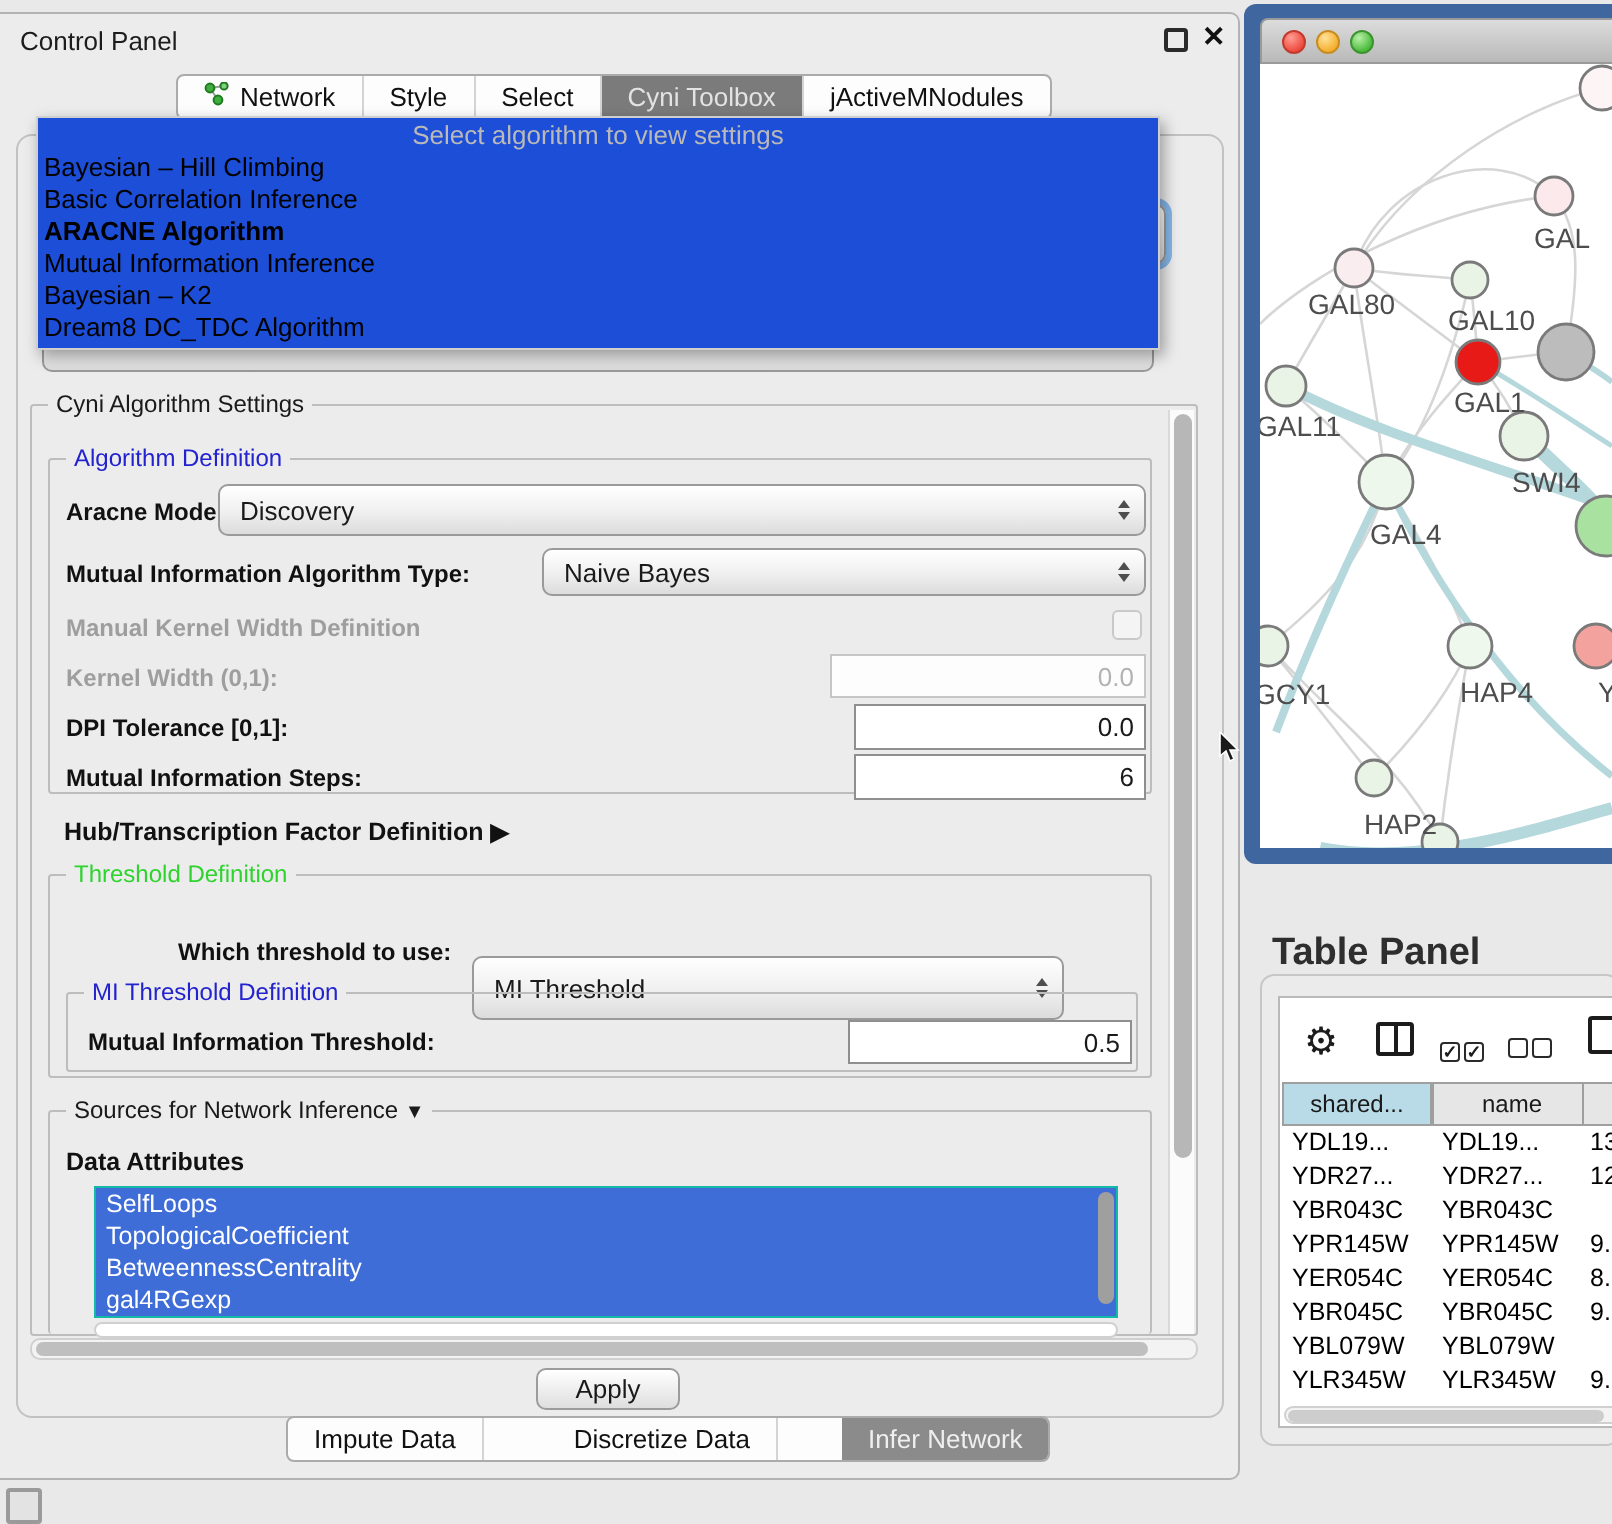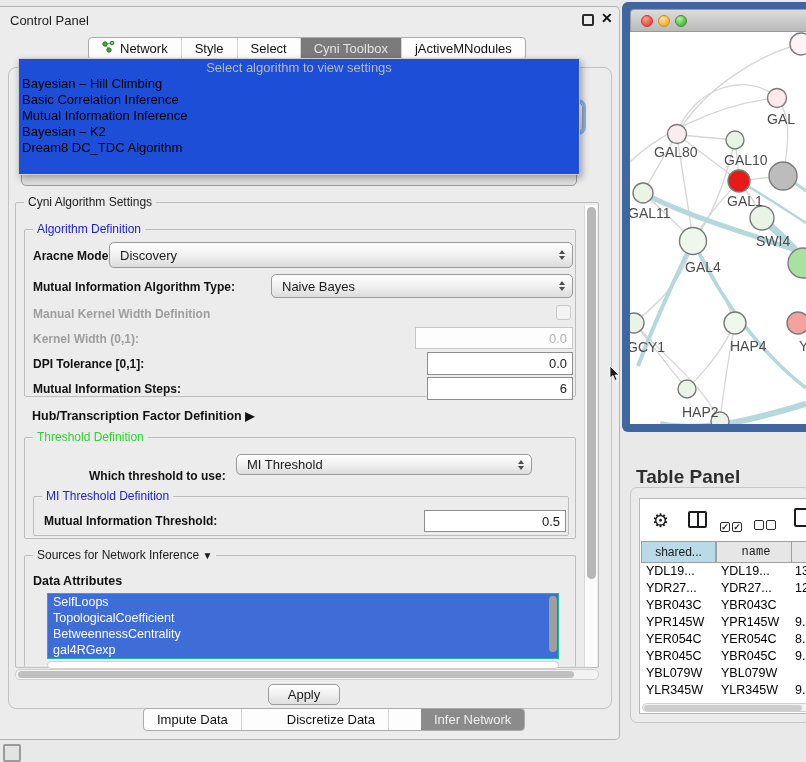--- a/index.html
+++ b/index.html
@@ -190,21 +190,21 @@
 
         <span class="lbl" style="left:16px; top:206px; font-size:12.5px;">
           <span>Hub/Transcription Factor Definition</span>
           <span style="font-size:12px;"> ▶</span>
         </span>
 
         <div class="grp" style="left:8px; top:234px; width:552px; height:102px;text-decoration:underline;">
           <span class="grp-lab green">Threshold Definition</span>
 
           <span class="lbl" style="left:64px; top:31px;">Which threshold to use:</span>
-          <div class="combo" style="left:211px; top:16px; width:296px; height:21px;">
+          <div class="combo" style="left:211px; top:40px; width:296px; height:32px;">
             <span>MI Threshold</span>
             <div class="spin">
                 <i class="up"></i>
                 <i class="dn"></i>
               </div>
           </div>
 
           <div class="grp" style="left:8px; top:58px; width:536px; height:40px;">
             <span class="grp-lab blue">MI Threshold Definition</span>
             <span class="lbl" style="left:10px; top:17px;">Mutual Information Threshold:</span>
@@ -256,20 +256,21 @@
         </div>
       <div class="tab sel" style="background:#8b8b8b; color:#efefef;">
           <span>Infer Network</span>
         </div>
     </div>
 
     <div class="abs popup">
       <div class="ph">Select algorithm to view settings</div>
       <div class="it">Bayesian – Hill Climbing</div>
       <div class="it">Basic Correlation Inference</div>
+      <div class="it b">ARACNE Algorithm</div>
       <div class="it">Mutual Information Inference</div>
       <div class="it">Bayesian – K2</div>
       <div class="it">Dream8 DC_TDC Algorithm</div>
     </div>
   </div>
 
   <div class="abs net-win">
     <div class="net-title">
       <div class="light" style="left:10px; background:radial-gradient(circle at 35% 30%, #ff9d94, #ee4b3e 70%); border:1px solid #c23a2e;"></div>
       <div class="light" style="left:27px; background:radial-gradient(circle at 35% 30%, #ffe198, #f5b02f 70%); border:1px solid #c78d22;"></div>
@@ -359,21 +360,21 @@
         <span class="cbx">✓</span><span class="cbx" style="margin-left:2px;">✓</span>
       </div>
       <div class="ticon" style="left:114px; top:17px;">
         <span class="cbx"></span><span class="cbx" style="margin-left:2px;"></span>
       </div>
       <div class="ticon" style="left:154px; top:9px; width:16px; height:19px; border:2px solid #1c1c1c; border-radius:2px; background:#fff;"></div>
 
       <div class="th" style="left:1px; width:75px; background:#b9dbe7;">
         <span>shared...</span>
       </div>
-      <div class="th" style="left:76px; width:80px; background:#e6e6e6;font-family:Liberation Mono, monospace;">
+      <div class="th" style="left:76px; width:80px; background:#e6e6e6;">
         <span>name</span>
       </div>
       <div class="th" style="left:151px; width:24px; background:#e6e6e6;"></div>
 
       <div style="position:absolute; left:1px; top:65px; width:170px; height:138px; overflow:hidden;">
         <div style="position:relative; height:17px;">
           <span class="trow-txt" style="left:5px;">YDL19...</span>
           <span class="trow-txt" style="left:80px;">YDL19...</span>
           <span class="trow-txt" style="left:154px;">13</span>
         </div>

